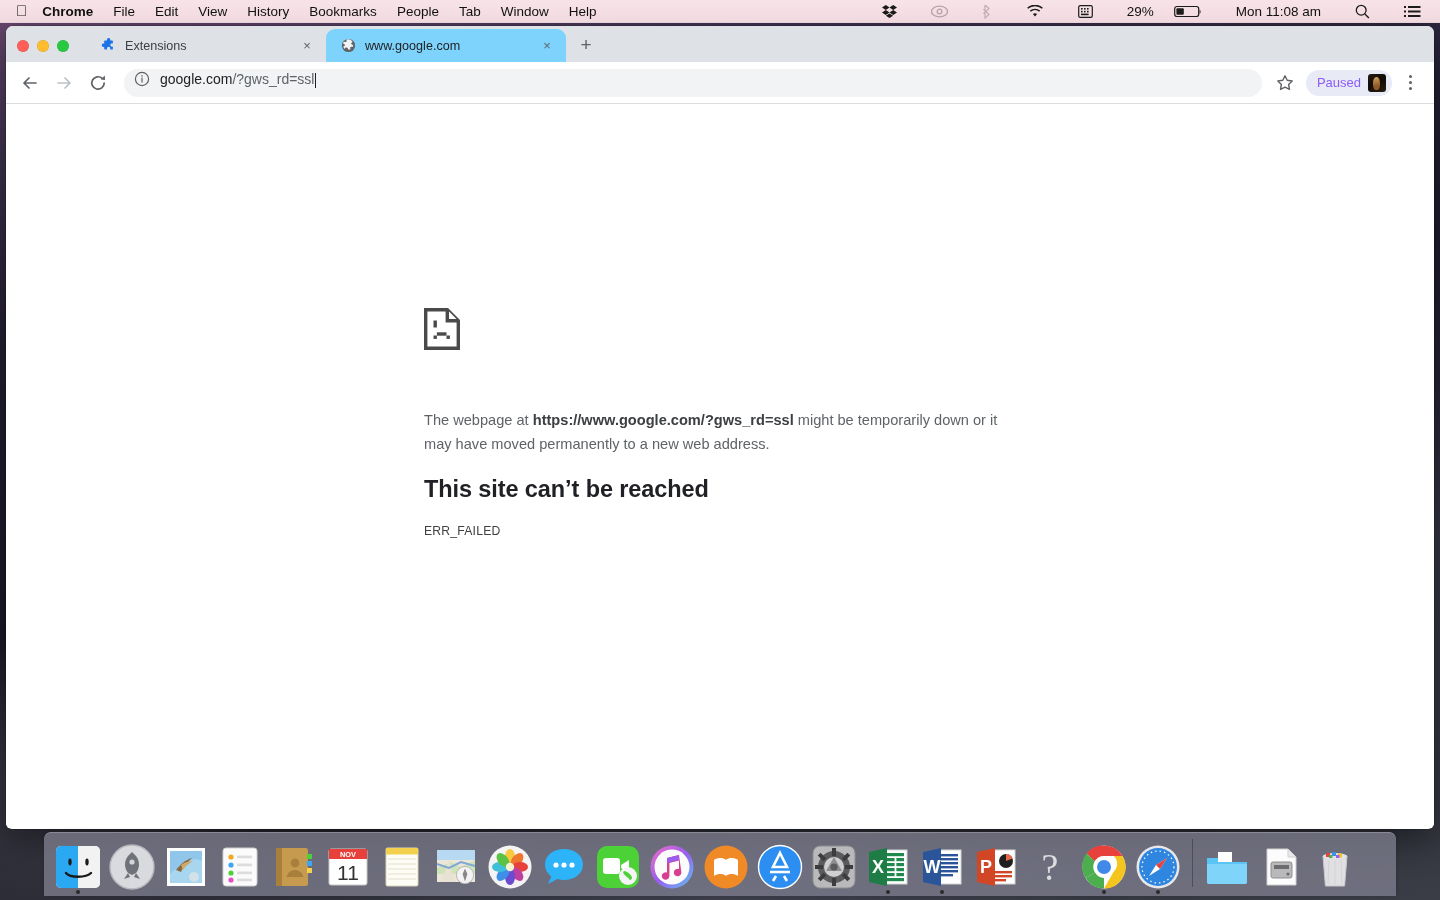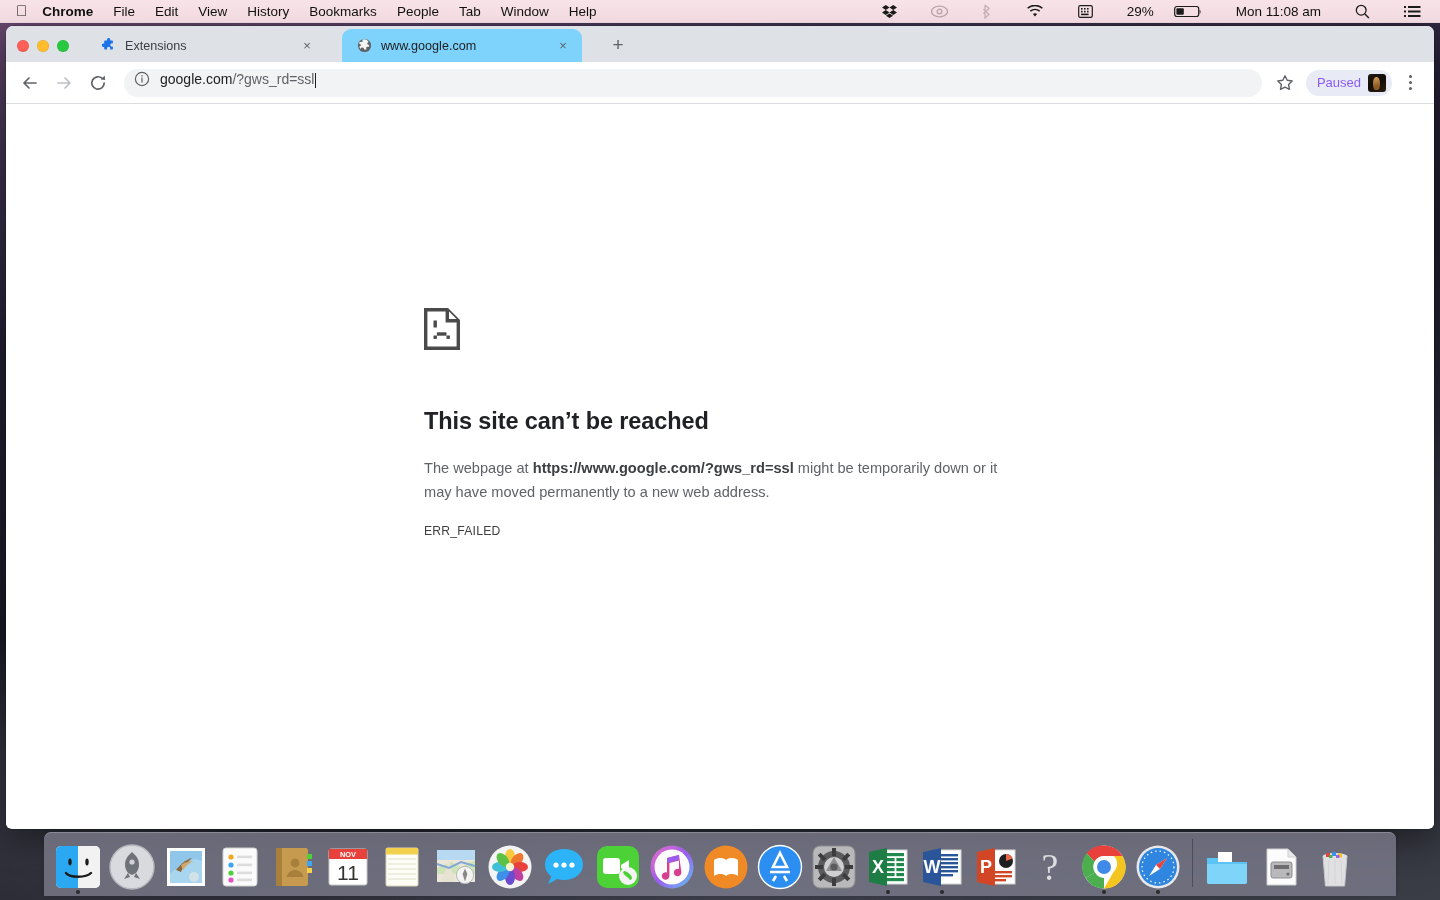--- a/index.html
+++ b/index.html
@@ -60,21 +60,20 @@
     z-index: 30;
   }
 
   
   #tabstrip {
     position: relative;
     height: 36px;
     background: #dee1e6;
     display: flex; align-items: flex-end;
     padding-left: 0;
-    gap: 16px;
   }
   .traffic {
     position: absolute; left: 11px; top: 14px;
     display: flex; gap: 8px; align-items: center;
   }
   .light { width: 12px; height: 12px; border-radius: 50%; }
   .light.red   { background: #ff5f57; box-shadow: inset 0 0 0 .5px rgba(0,0,0,.12); }
   .light.amber { background: #ffbd2e; box-shadow: inset 0 0 0 .5px rgba(0,0,0,.12); }
   .light.green { background: #28c940; box-shadow: inset 0 0 0 .5px rgba(0,0,0,.12); }
 
@@ -391,25 +390,25 @@
         <svg width="36" height="42" viewBox="0 0 36 42">
           <path fill="none" stroke="#4a4a4a" stroke-width="3.4" d="M1.7 1.7h21.6l11 11v27.6H1.7z"></path>
           <path fill="#fff" stroke="#4a4a4a" stroke-width="3.4" d="M23.3 1.7v11h11"></path>
           <rect x="9.5" y="12.5" width="3.4" height="7" fill="#4a4a4a"></rect>
           <rect x="9.5" y="27.5" width="3.4" height="3.4" fill="#4a4a4a"></rect>
           <rect x="22.5" y="27.5" width="3.4" height="3.4" fill="#4a4a4a"></rect>
           <rect x="12.9" y="24.3" width="9.6" height="3.4" fill="#4a4a4a"></rect>
         </svg>
       </div>
 
-      <div id="err-title">This site can’t be reached</div>
-
       <div id="err-body">
         <span>The webpage at </span><b>https://www.google.com/?gws_rd=ssl</b><span> might be temporarily down or it may have moved permanently to a new web address.</span>
       </div>
+
+      <div id="err-title">This site can’t be reached</div>
 
       <div id="err-code">ERR_FAILED</div>
     </div>
     <div id="page-scroll"></div>
   </div>
 </div>
 
 <div id="dock">
 
   <div class="dock-item">

